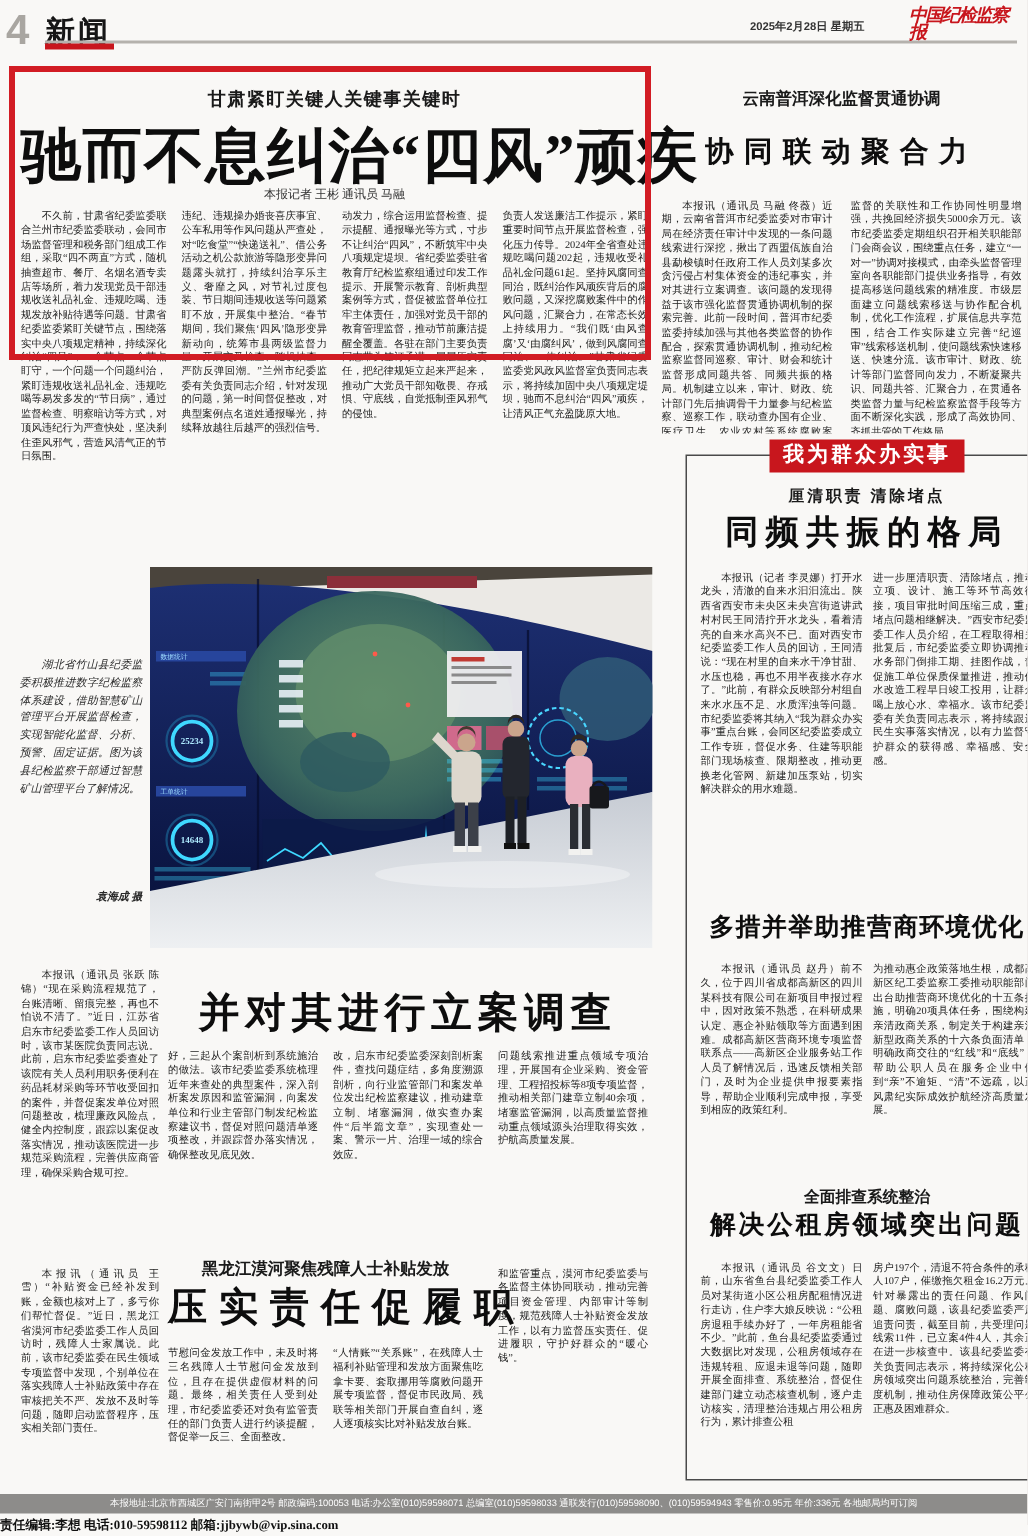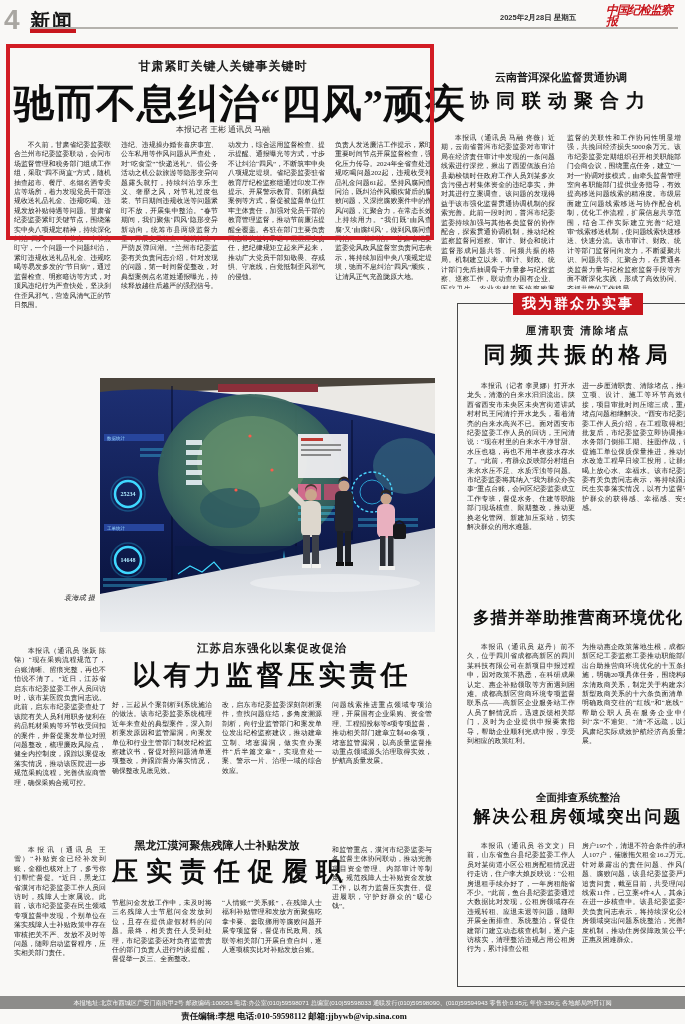--- a/index.html
+++ b/index.html
@@ -32,26 +32,27 @@
   <div class="abs" style="left:6px;top:44px;width:420px;height:188px;border:4px solid #d21c24;z-index:60;pointer-events:none;"></div>
 
   <div class="abs kicker" style="left:14px;top:58px;width:418px;font-size:12px;letter-spacing:1px;">甘肃紧盯关键人关键事关键时</div>
   <div class="abs headline" style="left:14px;top:76px;width:418px;font-size:40px;letter-spacing:1px;">驰而不息纠治“四风”顽疾</div>
   <div class="abs byline" style="left:14px;top:124px;width:418px;">本报记者 王彬 通讯员 马融</div>
   <div class="abs bodycol ind" style="left:14px;top:140px;width:97px;height:232px;">不久前，甘肃省纪委监委联合兰州市纪委监委联动，会同市场监督管理和税务部门组成工作组，采取“四不两直”方式，随机抽查超市、餐厅、名烟名酒专卖店等场所，着力发现党员干部违规收送礼品礼金、违规吃喝、违规发放补贴待遇等问题。甘肃省纪委监委紧盯关键节点，围绕落实中央八项规定精神，持续深化纠治“四风”，一个节点一个节点盯守，一个问题一个问题纠治，紧盯违规收送礼品礼金、违规吃喝等易发多发的“节日病”，通过监督检查、明察暗访等方式，对顶风违纪行为严查快处，坚决刹住歪风邪气，营造风清气正的节日氛围。</div>
   <div class="abs bodycol" style="left:121px;top:140px;width:97px;height:232px;">违纪、违规操办婚丧喜庆事宜、公车私用等作风问题从严查处，对“吃食堂”“快递送礼”、借公务活动之机公款旅游等隐形变异问题露头就打，持续纠治享乐主义、奢靡之风，对节礼过度包装、节日期间违规收送等问题紧盯不放，开展集中整治。“春节期间，我们聚焦‘四风’隐形变异新动向，统筹市县两级监督力量，开展交叉检查、随机抽查，严防反弹回潮。”兰州市纪委监委有关负责同志介绍，针对发现的问题，第一时间督促整改，对典型案例点名道姓通报曝光，持续释放越往后越严的强烈信号。</div>
   <div class="abs bodycol" style="left:228px;top:140px;width:97px;height:232px;">动发力，综合运用监督检查、提示提醒、通报曝光等方式，寸步不让纠治“四风”，不断筑牢中央八项规定堤坝。省纪委监委驻省教育厅纪检监察组通过印发工作提示、开展警示教育、剖析典型案例等方式，督促被监督单位扛牢主体责任，加强对党员干部的教育管理监督，推动节前廉洁提醒全覆盖。各驻在部门主要负责同志带头签订承诺，层层压实责任，把纪律规矩立起来严起来，推动广大党员干部知敬畏、存戒惧、守底线，自觉抵制歪风邪气的侵蚀。</div>
   <div class="abs bodycol" style="left:335px;top:140px;width:97px;height:232px;">负责人发送廉洁工作提示，紧盯重要时间节点开展监督检查，强化压力传导。2024年全省查处违规吃喝问题202起，违规收受礼品礼金问题61起。坚持风腐同查同治，既纠治作风顽疾背后的腐败问题，又深挖腐败案件中的作风问题，汇聚合力，在常态长效上持续用力。“我们既‘由风查腐’又‘由腐纠风’，做到风腐同查同治、一体纠治。”甘肃省纪委监委党风政风监督室负责同志表示，将持续加固中央八项规定堤坝，驰而不息纠治“四风”顽疾，让清风正气充盈陇原大地。</div>
 
-  <div class="abs kicker" style="left:441px;top:70px;width:240px;font-size:11px;">云南普洱深化监督贯通协调</div>
+  <div class="abs kicker" style="left:441px;top:58px;width:240px;font-size:11px;">云南普洱深化监督贯通协调</div>
   <div class="abs headline" style="left:441px;top:88px;width:240px;font-size:19px;letter-spacing:7px;">协同联动聚合力</div>
   <div class="abs bodycol ind" style="left:441px;top:133px;width:114px;height:156px;">本报讯（通讯员 马融 佟薇）近期，云南省普洱市纪委监委对市审计局在经济责任审计中发现的一条问题线索进行深挖，揪出了西盟佤族自治县勐梭镇时任政府工作人员刘某多次贪污侵占村集体资金的违纪事实，并对其进行立案调查。该问题的发现得益于该市强化监督贯通协调机制的探索完善。此前一段时间，普洱市纪委监委持续加强与其他各类监督的协作配合，探索贯通协调机制，推动纪检监察监督同巡察、审计、财会和统计监督形成同题共答、同频共振的格局。机制建立以来，审计、财政、统计部门先后抽调骨干力量参与纪检监察、巡察工作，联动查办国有企业、医疗卫生、农业农村等系统腐败案件，各类</div>
   <div class="abs bodycol" style="left:567px;top:133px;width:114px;height:156px;">监督的关联性和工作协同性明显增强，共挽回经济损失5000余万元。该市纪委监委定期组织召开相关职能部门会商会议，围绕重点任务，建立“一对一”协调对接模式，由牵头监督管理室向各职能部门提供业务指导，有效提高移送问题线索的精准度。市级层面建立问题线索移送与协作配合机制，优化工作流程，扩展信息共享范围，结合工作实际建立完善“纪巡审”线索移送机制，使问题线索快速移送、快速分流。该市审计、财政、统计等部门监督同向发力，不断凝聚共识、同题共答、汇聚合力，在贯通各类监督力量与纪检监察监督手段等方面不断深化实践，形成了高效协同、齐抓共管的工作格局。</div>
 
-  <div class="abs caption" style="left:13px;top:592px;width:82px;text-align:right;font-weight:normal;">袁海成 摄</div>
+  <div class="abs caption" style="left:13px;top:437px;width:82px;height:152px;text-indent:2em;">湖北省竹山县纪委监委积极推进数字纪检监察体系建设，借助智慧矿山管理平台开展监督检查，实现智能化监督、分析、预警、固定证据。图为该县纪检监察干部通过智慧矿山管理平台了解情况。</div>
+  <div class="abs caption" style="left:13px;top:592px;width:82px;text-align:right;font-weight:bold;">袁海成 摄</div>
 
   <div class="abs" style="left:100px;top:378px;width:335px;height:254px;">
     <svg width="335" height="254" viewBox="0 0 335 254" xmlns="http://www.w3.org/2000/svg">
       <defs>
         <linearGradient id="scr" x1="0" y1="0" x2="0" y2="1">
           <stop offset="0" stop-color="#1d2f72"></stop>
             <stop offset="1" stop-color="#0a1440"></stop>
         </linearGradient>
         <linearGradient id="flr" x1="0" y1="0" x2="0" y2="1">
           <stop offset="0" stop-color="#c7ccd4"></stop>
@@ -180,29 +181,28 @@
     <div class="abs bodycol ind" style="left:9px;top:338px;width:108px;height:136px;">本报讯（通讯员 赵丹）前不久，位于四川省成都高新区的四川某科技有限公司在新项目申报过程中，因对政策不熟悉，在科研成果认定、惠企补贴领取等方面遇到困难。成都高新区营商环境专项监督联系点——高新区企业服务站工作人员了解情况后，迅速反馈相关部门，及时为企业提供申报要素指导，帮助企业顺利完成申报，享受到相应的政策红利。</div>
     <div class="abs bodycol" style="left:124px;top:338px;width:108px;height:136px;">为推动惠企政策落地生根，成都高新区纪工委监察工委推动职能部门出台助推营商环境优化的十五条措施，明确20项具体任务，围绕构建亲清政商关系，制定关于构建亲清新型政商关系的十六条负面清单，明确政商交往的“红线”和“底线”，帮助公职人员在服务企业中做到“亲”不逾矩、“清”不远疏，以正风肃纪实际成效护航经济高质量发展。</div>
 
     <div class="abs kicker" style="left:0;top:487px;width:240px;">全面排查系统整治</div>
     <div class="abs headline" style="left:0;top:501px;width:240px;font-size:17px;letter-spacing:2px;">解决公租房领域突出问题</div>
     <div class="abs bodycol ind" style="left:9px;top:537px;width:108px;height:138px;">本报讯（通讯员 谷文文）日前，山东省鱼台县纪委监委工作人员对某街道小区公租房配租情况进行走访，住户李大娘反映说：“公租房退租手续办好了，一年房租能省不少。”此前，鱼台县纪委监委通过大数据比对发现，公租房领域存在违规转租、应退未退等问题，随即开展全面排查、系统整治，督促住建部门建立动态核查机制，逐户走访核实，清理整治违规占用公租房行为，累计排查公租</div>
     <div class="abs bodycol" style="left:124px;top:537px;width:108px;height:138px;">房户197个，清退不符合条件的承租人107户，催缴拖欠租金16.2万元。针对暴露出的责任问题、作风问题、腐败问题，该县纪委监委严肃追责问责，截至目前，共受理问题线索11件，已立案4件4人，其余正在进一步核查中。该县纪委监委有关负责同志表示，将持续深化公租房领域突出问题系统整治，完善制度机制，推动住房保障政策公平公正惠及困难群众。</div>
   </div>
 
   <div class="abs bodycol ind" style="left:14px;top:646px;width:92px;height:184px;">本报讯（通讯员 张跃 陈锦）“现在采购流程规范了，台账清晰、留痕完整，再也不怕说不清了。”近日，江苏省启东市纪委监委工作人员回访时，该市某医院负责同志说。此前，启东市纪委监委查处了该院有关人员利用职务便利在药品耗材采购等环节收受回扣的案件，并督促案发单位对照问题整改，梳理廉政风险点，健全内控制度，跟踪以案促改落实情况，推动该医院进一步规范采购流程，完善供应商管理，确保采购合规可控。</div>
-  <div class="abs kicker" style="left:112px;top:641px;width:320px;font-size:11.5px;letter-spacing:1px;">江苏启东强化以案促改促治</div>
-  <div class="abs headline" style="left:112px;top:657px;width:320px;font-size:27px;letter-spacing:4px;">以有力监督压实责任</div>
+  <div class="abs headline" style="left:112px;top:657px;width:320px;font-size:27px;letter-spacing:4px;">并对其进行立案调查</div>
   <div class="abs bodycol" style="left:112px;top:700px;width:100px;height:130px;">好，三起从个案剖析到系统施治的做法。该市纪委监委系统梳理近年来查处的典型案件，深入剖析案发原因和监管漏洞，向案发单位和行业主管部门制发纪检监察建议书，督促对照问题清单逐项整改，并跟踪督办落实情况，确保整改见底见效。</div>
   <div class="abs bodycol" style="left:222px;top:700px;width:100px;height:130px;">改，启东市纪委监委深刻剖析案件，查找问题症结，多角度溯源剖析，向行业监管部门和案发单位发出纪检监察建议，推动建章立制、堵塞漏洞，做实查办案件“后半篇文章”，实现查处一案、警示一片、治理一域的综合效应。</div>
   <div class="abs bodycol" style="left:332px;top:700px;width:100px;height:130px;">问题线索推进重点领域专项治理，开展国有企业采购、资金管理、工程招投标等8项专项监督，推动相关部门建章立制40余项，堵塞监管漏洞，以高质量监督推动重点领域源头治理取得实效，护航高质量发展。</div>
 
   <div class="abs bodycol ind" style="left:14px;top:845px;width:92px;height:140px;">本报讯（通讯员 王雪）“补贴资金已经补发到账，金额也核对上了，多亏你们帮忙督促。”近日，黑龙江省漠河市纪委监委工作人员回访时，残障人士家属说。此前，该市纪委监委在民生领域专项监督中发现，个别单位在落实残障人士补贴政策中存在审核把关不严、发放不及时等问题，随即启动监督程序，压实相关部门责任。</div>
   <div class="abs kicker" style="left:112px;top:838px;width:210px;font-size:11px;">黑龙江漠河聚焦残障人士补贴发放</div>
   <div class="abs headline" style="left:112px;top:854px;width:210px;font-size:26px;letter-spacing:8px;">压实责任促履职</div>
   <div class="abs bodycol" style="left:112px;top:898px;width:100px;height:87px;">节慰问金发放工作中，未及时将三名残障人士节慰问金发放到位，且存在提供虚假材料的问题。最终，相关责任人受到处理，市纪委监委还对负有监管责任的部门负责人进行约谈提醒，督促举一反三、全面整改。</div>
   <div class="abs bodycol" style="left:222px;top:898px;width:100px;height:87px;">“人情账”“关系账”，在残障人士福利补贴管理和发放方面聚焦吃拿卡要、套取挪用等腐败问题开展专项监督，督促市民政局、残联等相关部门开展自查自纠，逐人逐项核实比对补贴发放台账。</div>
   <div class="abs bodycol" style="left:332px;top:845px;width:100px;height:140px;">和监管重点，漠河市纪委监委与各监督主体协同联动，推动完善项目资金管理、内部审计等制度，规范残障人士补贴资金发放工作，以有力监督压实责任、促进履职，守护好群众的“暖心钱”。</div>
 
   <div class="abs" style="left:0;top:996px;width:685px;height:13px;background:#8d8c8a;color:#fff;font-size:6.2px;line-height:13px;text-align:center;font-family:'Liberation Sans',sans-serif;white-space:nowrap;overflow:hidden;">本报地址:北京市西城区广安门南街甲2号  邮政编码:100053  电话:办公室(010)59598071  总编室(010)59598033  通联发行(010)59598090、(010)59594943  零售价:0.95元  年价:336元  各地邮局均可订阅</div>
-  <div class="abs" style="left:0;top:1011px;width:588px;font-size:8.5px;font-weight:bold;text-align:center;color:#111;">责任编辑:李想  电话:010-59598112  邮箱:jjbywb@vip.sina.com</div>
+  <div class="abs" style="left:0;top:1011px;width:588px;font-size:8.5px;font-weight:bold;color:#111;">责任编辑:李想  电话:010-59598112  邮箱:jjbywb@vip.sina.com</div>
 
 </div>
 
 </body></html>

